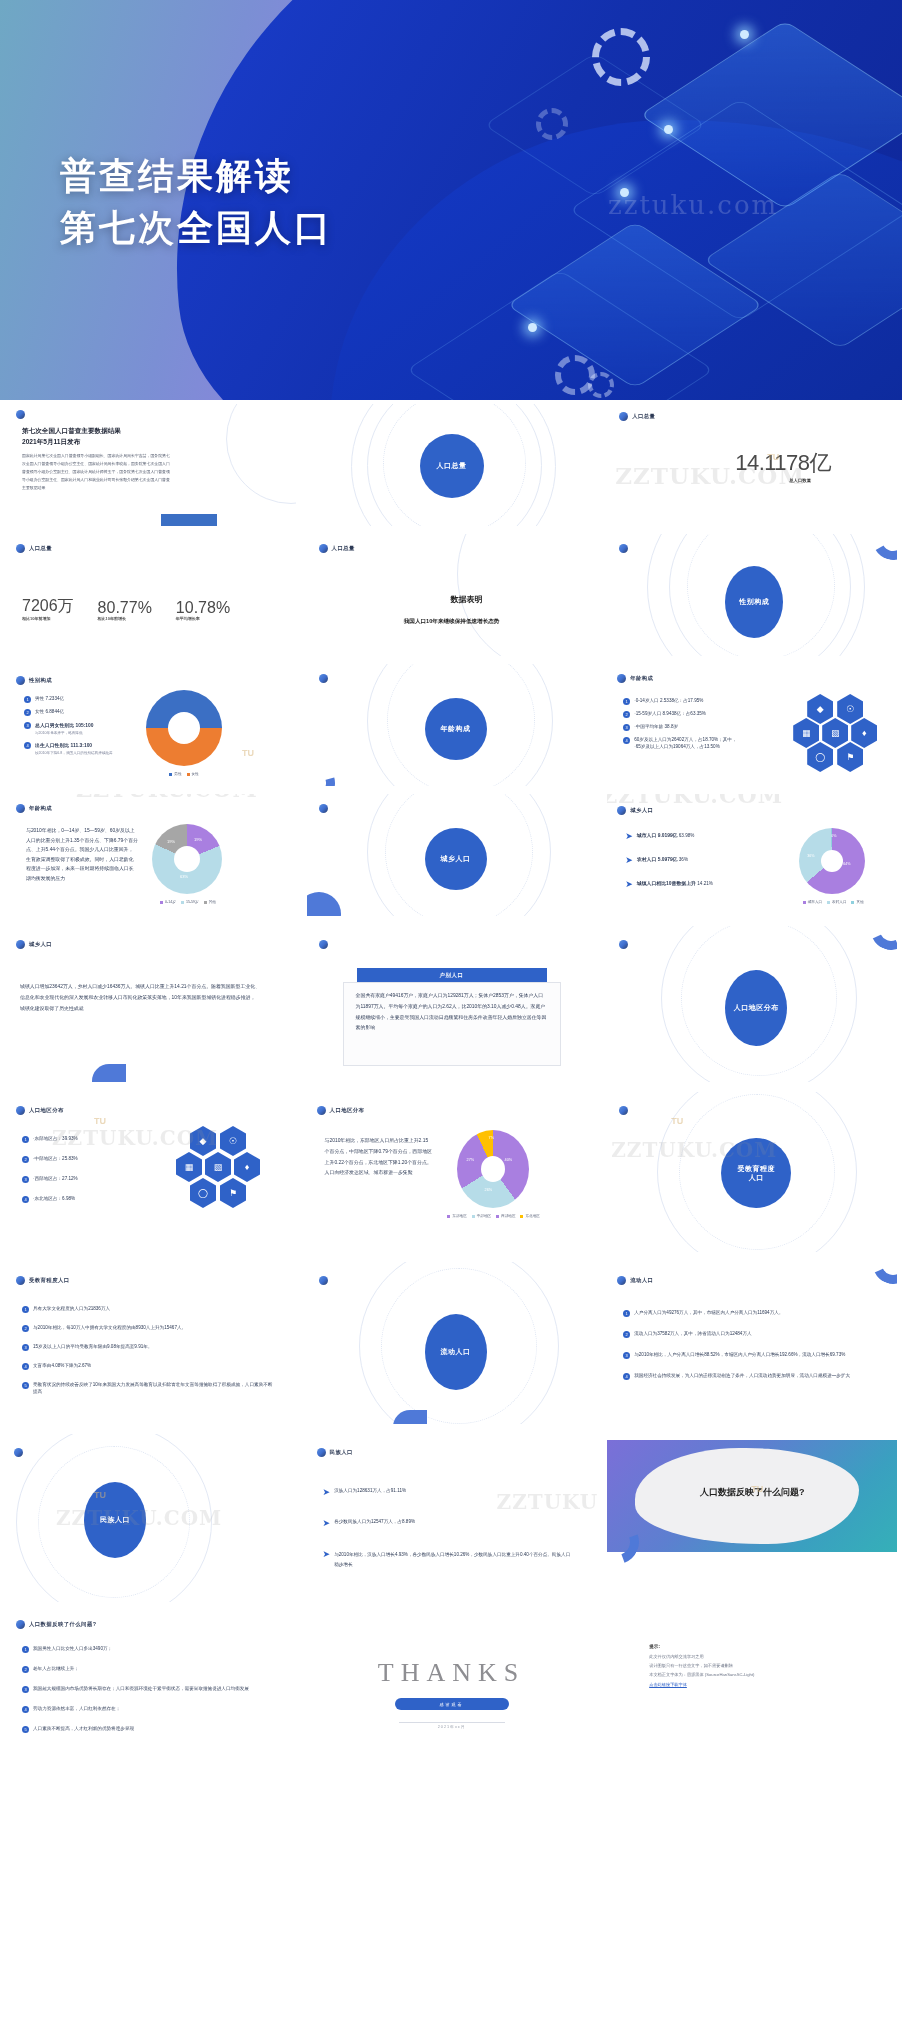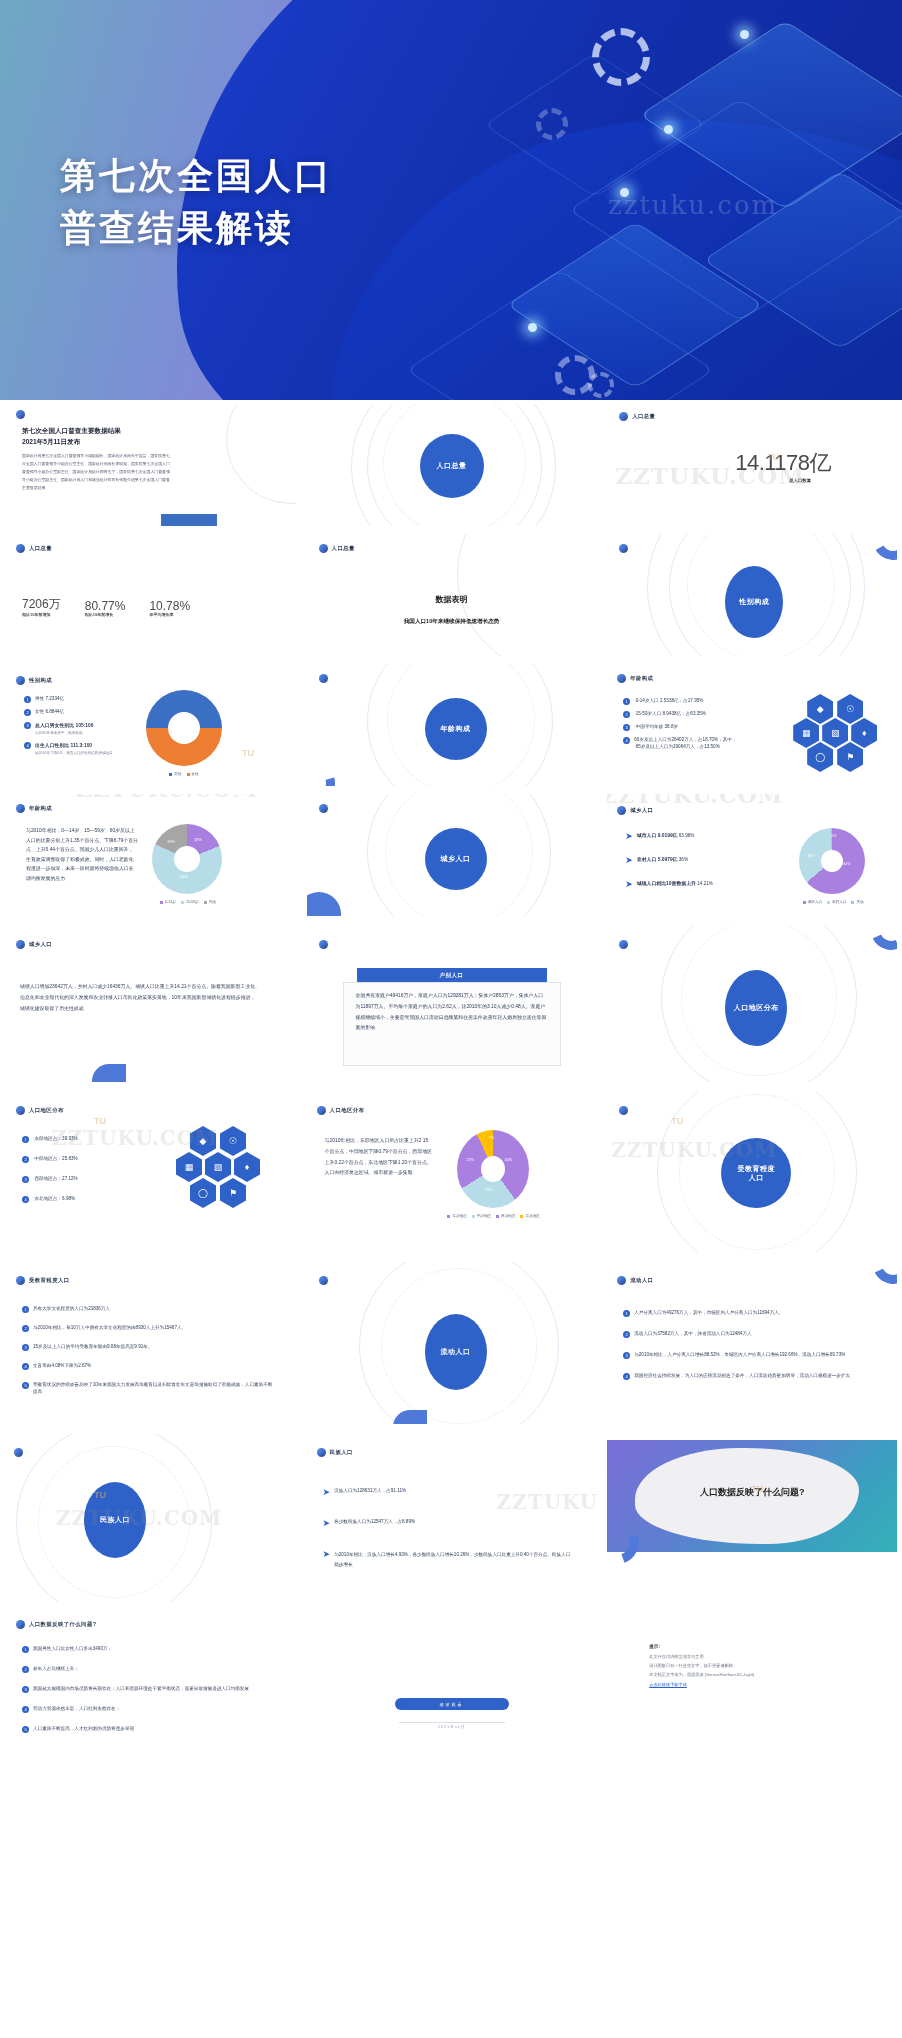--- a/index.html
+++ b/index.html
@@ -99,21 +99,21 @@
   .newsImg .l3 { font-size:8px; font-weight:bold; margin-top:8px; line-height:1.35; letter-spacing:.5px; }
   .newsImg .l4 { font-size:3px; margin-top:6px; line-height:1.5; letter-spacing:.3px; }
   .newsImg .l5 { font-size:4.6px; font-weight:bold; margin-top:9px; }
   .newsImg .l6 { font-size:3.4px; margin-top:2px; letter-spacing:.3px; }
 
   .noteTxt { font-size:4.2px; color:#6b7385; line-height:2.1; }
   .noteTxt a { color:#2f62c8; text-decoration:underline; }
   .noteHd { font-size:4.6px; color:#444; font-weight:bold; }
 
   .bigStat { font-size:22px; color:#4a4a4a; font-weight:300; letter-spacing:-.5px; }
-  .statNum { font-size:12px; color:#4a4a4a; font-weight:300; }
+  .statNum { font-size:16px; color:#4a4a4a; font-weight:300; }
   .statCap { font-size:4px; color:#555; font-weight:bold; margin-top:-1px; }
 
   .dsTitle { font-size:8px; font-weight:bold; color:#222; text-align:center; }
   .dsSub { font-size:5.6px; font-weight:bold; color:#222; text-align:center; margin-top:6px; }
 
   .qTitle { font-size:9px; font-weight:bold; color:#222; }
 </style>
 </head>
 <body>
 
@@ -134,22 +134,22 @@
   <div class="gear" style="left:588px;top:372px;width:26px;height:26px;border-width:4px;opacity:.5;"></div>
 
   <div class="dotglow" style="left:664px;top:125px;"></div>
   <div class="dotglow" style="left:620px;top:188px;"></div>
   <div class="dotglow" style="left:528px;top:323px;"></div>
   <div class="dotglow" style="left:740px;top:30px;"></div>
 
   <div class="wm" style="left:608px;top:190px;">zztuku.com</div>
 
   <div class="cover-title">
+    <div>普查结果解读</div>
     <div>第七次全国人口</div>
-    <div>普查结果解读</div>
   </div>
 </div>
 
 <div class="grid">
 
   <div class="row">
 
     <div class="cell">
       <div class="s" style="left:6px;top:4px;width:290px;height:122px;">
         <div class="rings" style="right:-60px;top:-30px;width:130px;height:130px;"></div>
@@ -214,21 +214,21 @@
       </div>
     </div>
 
     <div class="cell">
       <div class="s" style="left:6px;top:4px;width:290px;height:122px;">
         <div class="badge" style="left:12px;top:10px;">
           <span class="dot"></span>
           <span class="lbl">人口总量</span>
         </div>
         <div class="rings" style="left:150px;top:-60px;width:200px;height:200px;"></div>
-        <div class="dsTitle" style="position:absolute;left:0;top:60px;width:290px;">数据表明</div>
+        <div class="dsTitle" style="position:absolute;left:15px;top:60px;width:290px;">数据表明</div>
         <div class="dsSub" style="position:absolute;left:0;top:78px;width:290px;">我国人口10年来继续保持低速增长态势</div>
       </div>
     </div>
 
     <div class="cell">
       <div class="s" style="left:6px;top:4px;width:290px;height:122px;">
         <div class="rings" style="left:62px;top:-38px;width:182px;height:182px;"></div>
         <div class="rings d" style="left:80px;top:-22px;width:148px;height:148px;"></div>
         <div class="rings" style="left:40px;top:-56px;width:218px;height:218px;"></div>
         <div class="badge" style="left:12px;top:10px;">
@@ -683,20 +683,21 @@
           <div class="li">
             <span class="num">5</span>
             <span class="t">人口素质不断提高，人才红利新的优势将逐步显现</span>
           </div>
         </div>
       </div>
     </div>
 
     <div class="cell" style="height:148px;">
       <div class="s" style="left:6px;top:4px;width:290px;height:140px;">
+        <div class="thanks" style="left:0;top:46px;width:290px;text-align:center;">THANKS</div>
         <div class="thanksBar" style="left:88px;top:86px;width:114px;height:12px;">感谢观看</div>
         <div class="hr" style="left:92px;top:110px;width:106px;"></div>
         <div class="thanksDate" style="left:0;top:112px;width:290px;text-align:center;">2021年xx月</div>
         <div class="blueArc" style="left:86px;bottom:-26px;width:42px;height:42px;transform:rotate(215deg);"></div>
       </div>
     </div>
 
     <div class="cell" style="height:148px;">
       <div class="s" style="left:6px;top:4px;width:290px;height:140px;">
         <div style="position:absolute;left:42px;top:32px;width:210px;">

